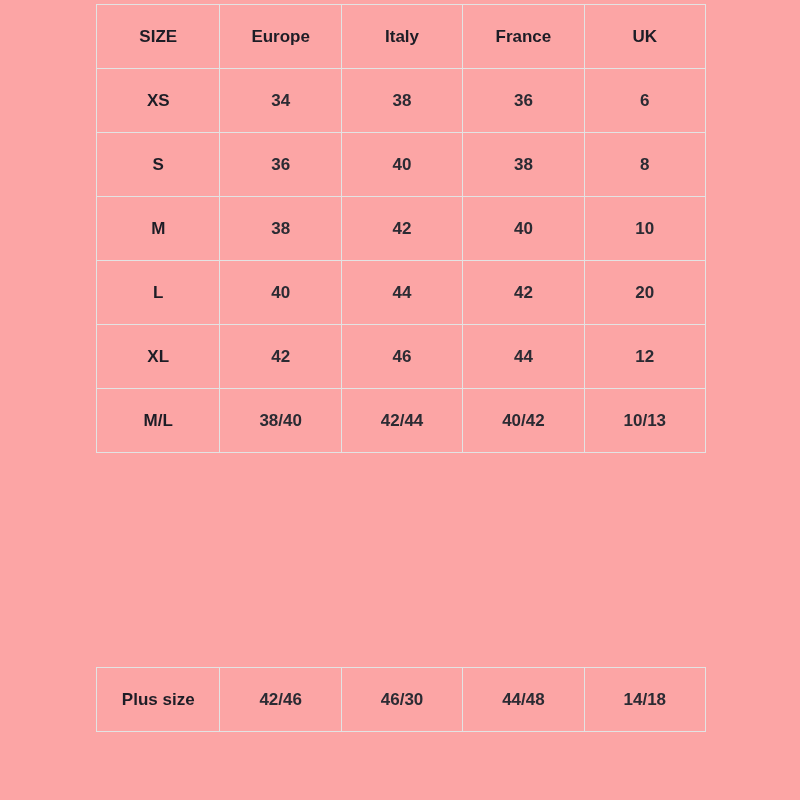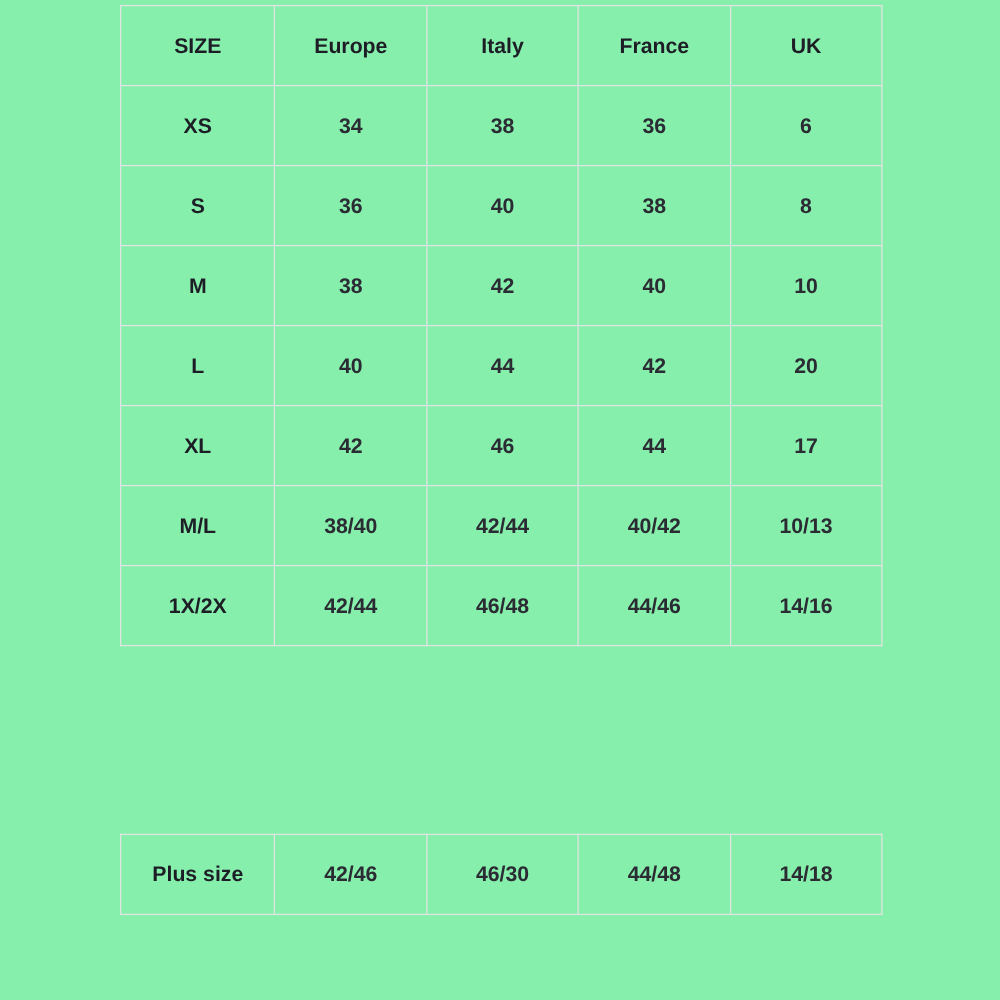--- a/index.html
+++ b/index.html
@@ -7,21 +7,21 @@
     padding: 0;
     width: 800px;
     height: 800px;
     background: #ffffff;
     font-family: "Liberation Sans", sans-serif;
   }
   #page {
     position: relative;
     width: 800px;
     height: 800px;
-    background: #86efac;
+    background: #fca5a5;
     overflow: hidden;
   }
   .table-wrap {
     position: absolute;
     left: 96px;
     width: 610px;
   }
   #size-table-main { top: 4px; }
   #size-table-extra { top: 667px; }
 
@@ -103,35 +103,28 @@
           <td>40</td>
           <td>44</td>
           <td>42</td>
           <td>20</td>
         </tr>
         <tr>
           <td class="rowhead">XL</td>
           <td>42</td>
           <td>46</td>
           <td>44</td>
-          <td>17</td>
+          <td>12</td>
         </tr>
         <tr>
           <td class="rowhead">M/L</td>
           <td>38/40</td>
           <td>42/44</td>
           <td>40/42</td>
           <td>10/13</td>
-        </tr>
-        <tr>
-          <td class="rowhead">1X/2X</td>
-          <td>42/44</td>
-          <td>46/48</td>
-          <td>44/46</td>
-          <td>14/16</td>
         </tr>
       </tbody>
     </table>
   </div>
 
   <div class="table-wrap" id="size-table-extra">
     <table class="size-table">
       <colgroup>
         <col class="c0">
           <col class="c1">

